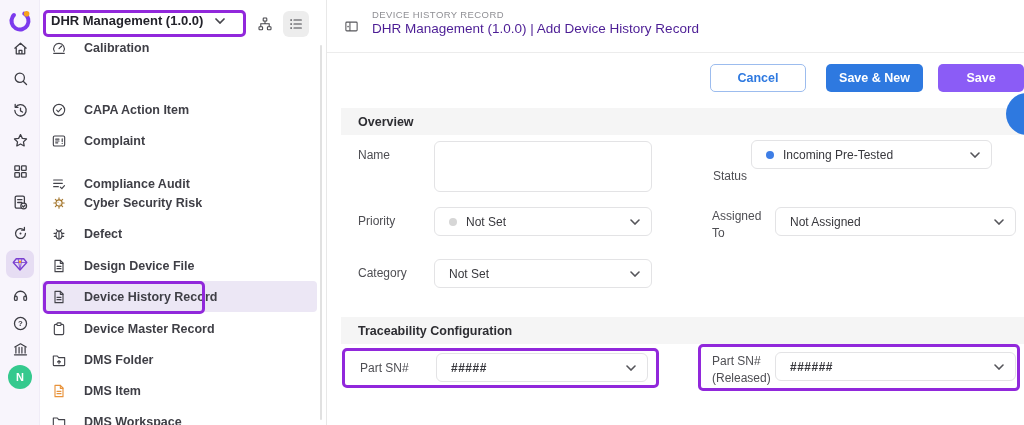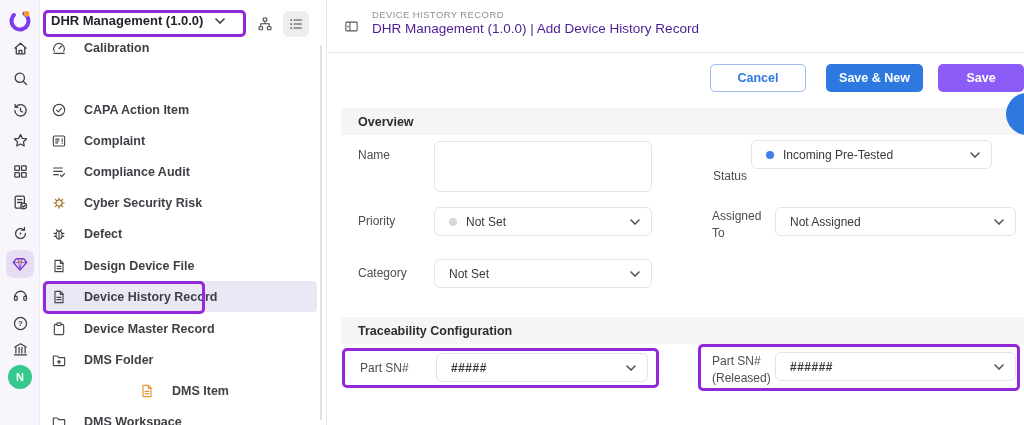--- a/index.html
+++ b/index.html
@@ -184,21 +184,21 @@
     <span class="item-label">CAPA Action Item</span>
   </div>
   <div class="side-item" style="top:125px;">
     <svg width="16" height="16" viewBox="0 0 24 24" fill="none" stroke="currentColor" stroke-width="1.7" stroke-linecap="round">
         <rect x="3.5" y="4.5" width="17" height="15" rx="2"></rect>
         <path d="M7 9.2h5M7 12h5M7 14.8h3.2"></path>
         <path d="M16.8 8.8v4M16.8 15.4v.4"></path>
       </svg>
     <span class="item-label">Complaint</span>
   </div>
-  <div class="side-item" style="top:156px;">
+  <div class="side-item" style="top:168px;">
     <svg width="16" height="16" viewBox="0 0 24 24" fill="none" stroke="currentColor" stroke-width="1.8" stroke-linecap="round" stroke-linejoin="round">
         <path d="M4 6h13M4 11h13M4 16h7"></path>
         <path d="m14 16.8 2.2 2.2 4-4.6"></path>
       </svg>
     <span class="item-label">Compliance Audit</span>
   </div>
   <div class="side-item" style="top:187px;">
     <svg width="16" height="16" viewBox="0 0 24 24" fill="none" stroke="#a5782f" stroke-width="1.7" stroke-linecap="round">
         <circle cx="12" cy="12" r="4.6"></circle>
         <path d="M12 4.2v3M12 16.8v3M4.2 12h3M16.8 12h3M6.5 6.5l2.1 2.1M15.4 15.4l2.1 2.1M17.5 6.5l-2.1 2.1M8.6 15.4l-2.1 2.1"></path>
@@ -237,21 +237,21 @@
       </svg>
     <span class="item-label">DMS Folder</span>
   </div>
   <div class="side-item" style="top:313px;">
     <svg width="16" height="16" viewBox="0 0 24 24" fill="none" stroke="currentColor" stroke-width="1.7" stroke-linejoin="round">
         <rect x="5" y="5" width="14" height="15.5" rx="2"></rect>
         <rect x="9" y="2.8" width="6" height="4" rx="1" fill="#fff"></rect>
       </svg>
     <span class="item-label">Device Master Record</span>
   </div>
-  <div class="side-item" style="top:375px;justify-content:center;">
+  <div class="side-item" style="top:375px;">
     <svg width="16" height="16" viewBox="0 0 24 24" fill="none" stroke="#e8923a" stroke-width="1.7" stroke-linecap="round" stroke-linejoin="round">
         <path d="M6 3.5h8l4 4v13H6z"></path>
         <path d="M14 3.5V8h4"></path>
         <path d="M9 12.5h6M9 16h6"></path>
       </svg>
     <span class="item-label">DMS Item</span>
   </div>
   <div class="side-item" style="top:406px;">
     <svg width="16" height="16" viewBox="0 0 24 24" fill="none" stroke="currentColor" stroke-width="1.7" stroke-linejoin="round">
         <path d="M3.5 6h6l2 2.5h9V19a1.5 1.5 0 0 1-1.5 1.5H5A1.5 1.5 0 0 1 3.5 19z"></path>

